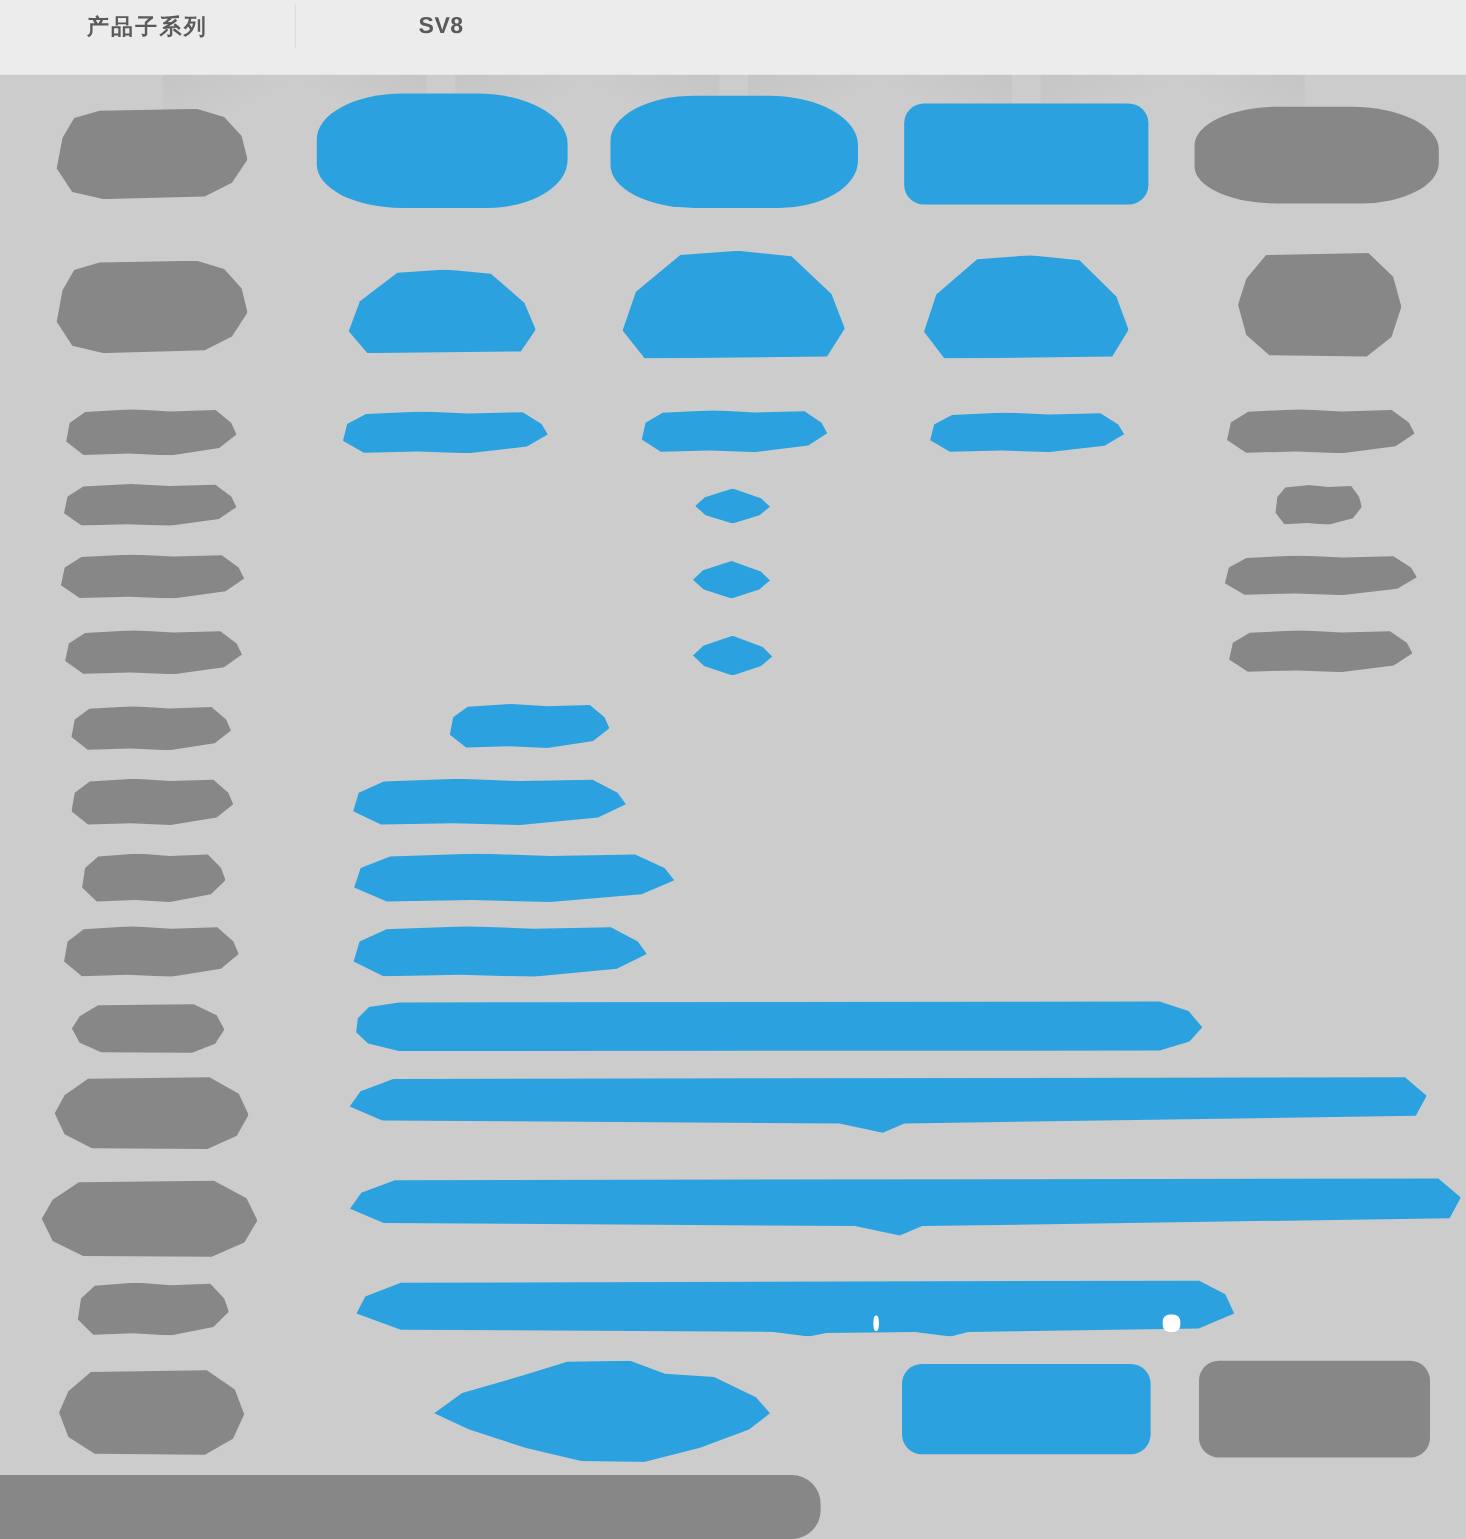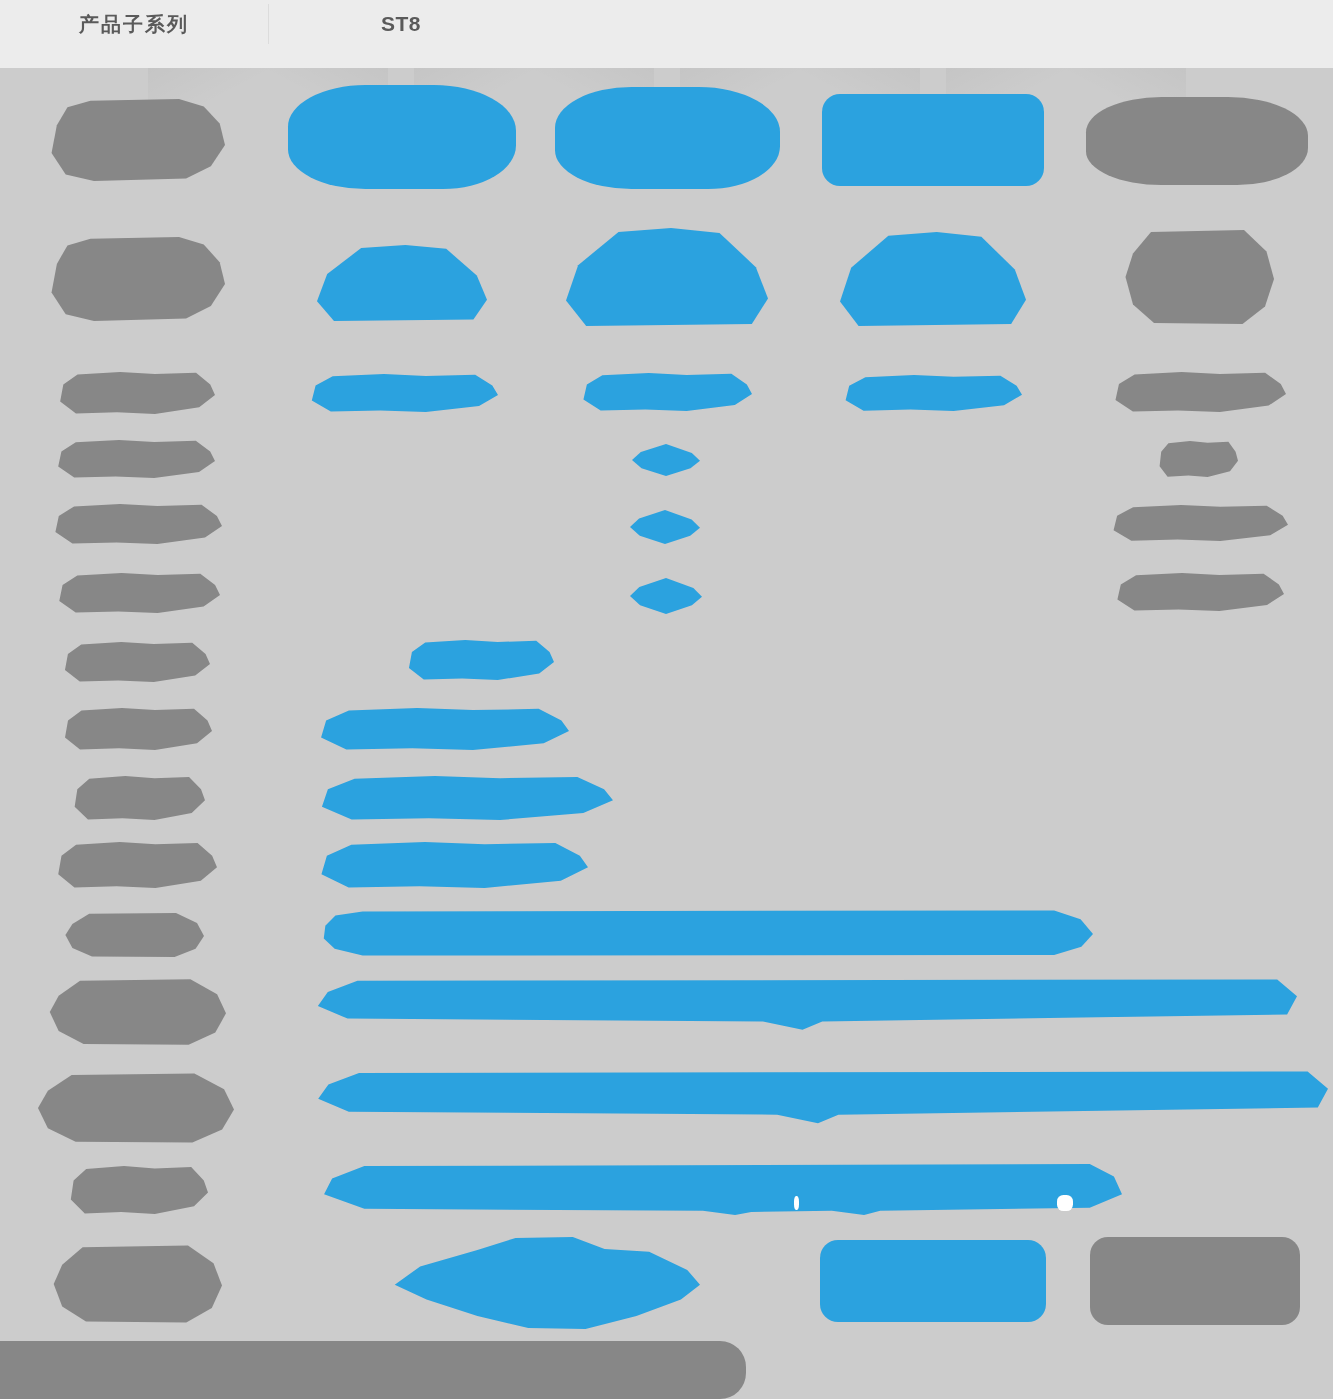--- a/index.html
+++ b/index.html
@@ -111,22 +111,22 @@
 </style>
 </head>
 <body>
 
 <div id="stage">
 
   <div class="table-header">
     <div class="th col0">
       <span class="th-label">产品子系列</span>
     </div>
-    <div class="th col4">
-      <span class="th-label">ST8</span>
+    <div class="th col3">
+      <span class="th-label">SV8</span>
     </div>
   </div>
 
   <div class="grid-body" id="grid-body">
       <div class="chev" style="left: 148px;"></div>
       <div class="chev r" style="left: 268px;"></div>
       <div class="chev" style="left: 414px;"></div>
       <div class="chev r" style="left: 534px;"></div>
       <div class="chev" style="left: 680px;"></div>
       <div class="chev r" style="left: 800px;"></div>

